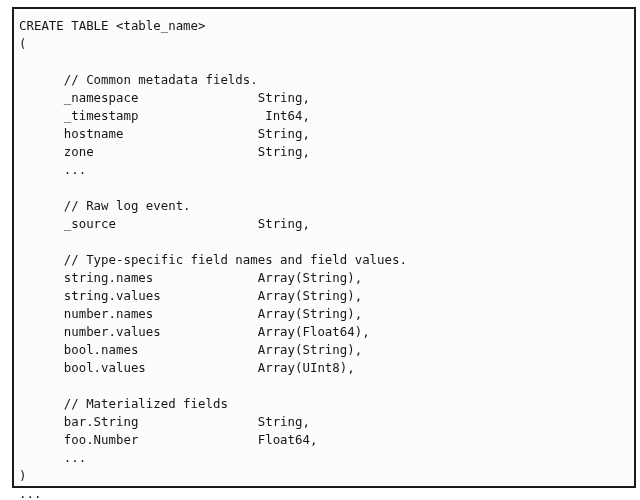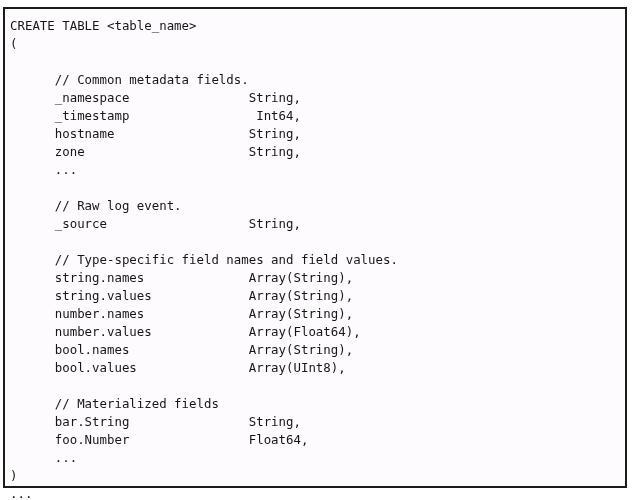--- a/index.html
+++ b/index.html
@@ -10,21 +10,21 @@
   }
   body {
     width: 640px;
     height: 500px;
     overflow: hidden;
     font-family: "DejaVu Sans Mono", "Liberation Mono", monospace;
   }
 
   #code-figure {
     position: absolute;
-    left: 3px;
+    left: 12px;
     top: 7px;
     width: 624px;
     height: 481px;
     box-sizing: border-box;
     border: 2px solid #1b1b1b;
     background: #fdfbfd;
   }
 
   #code-block {
     margin: 0;

